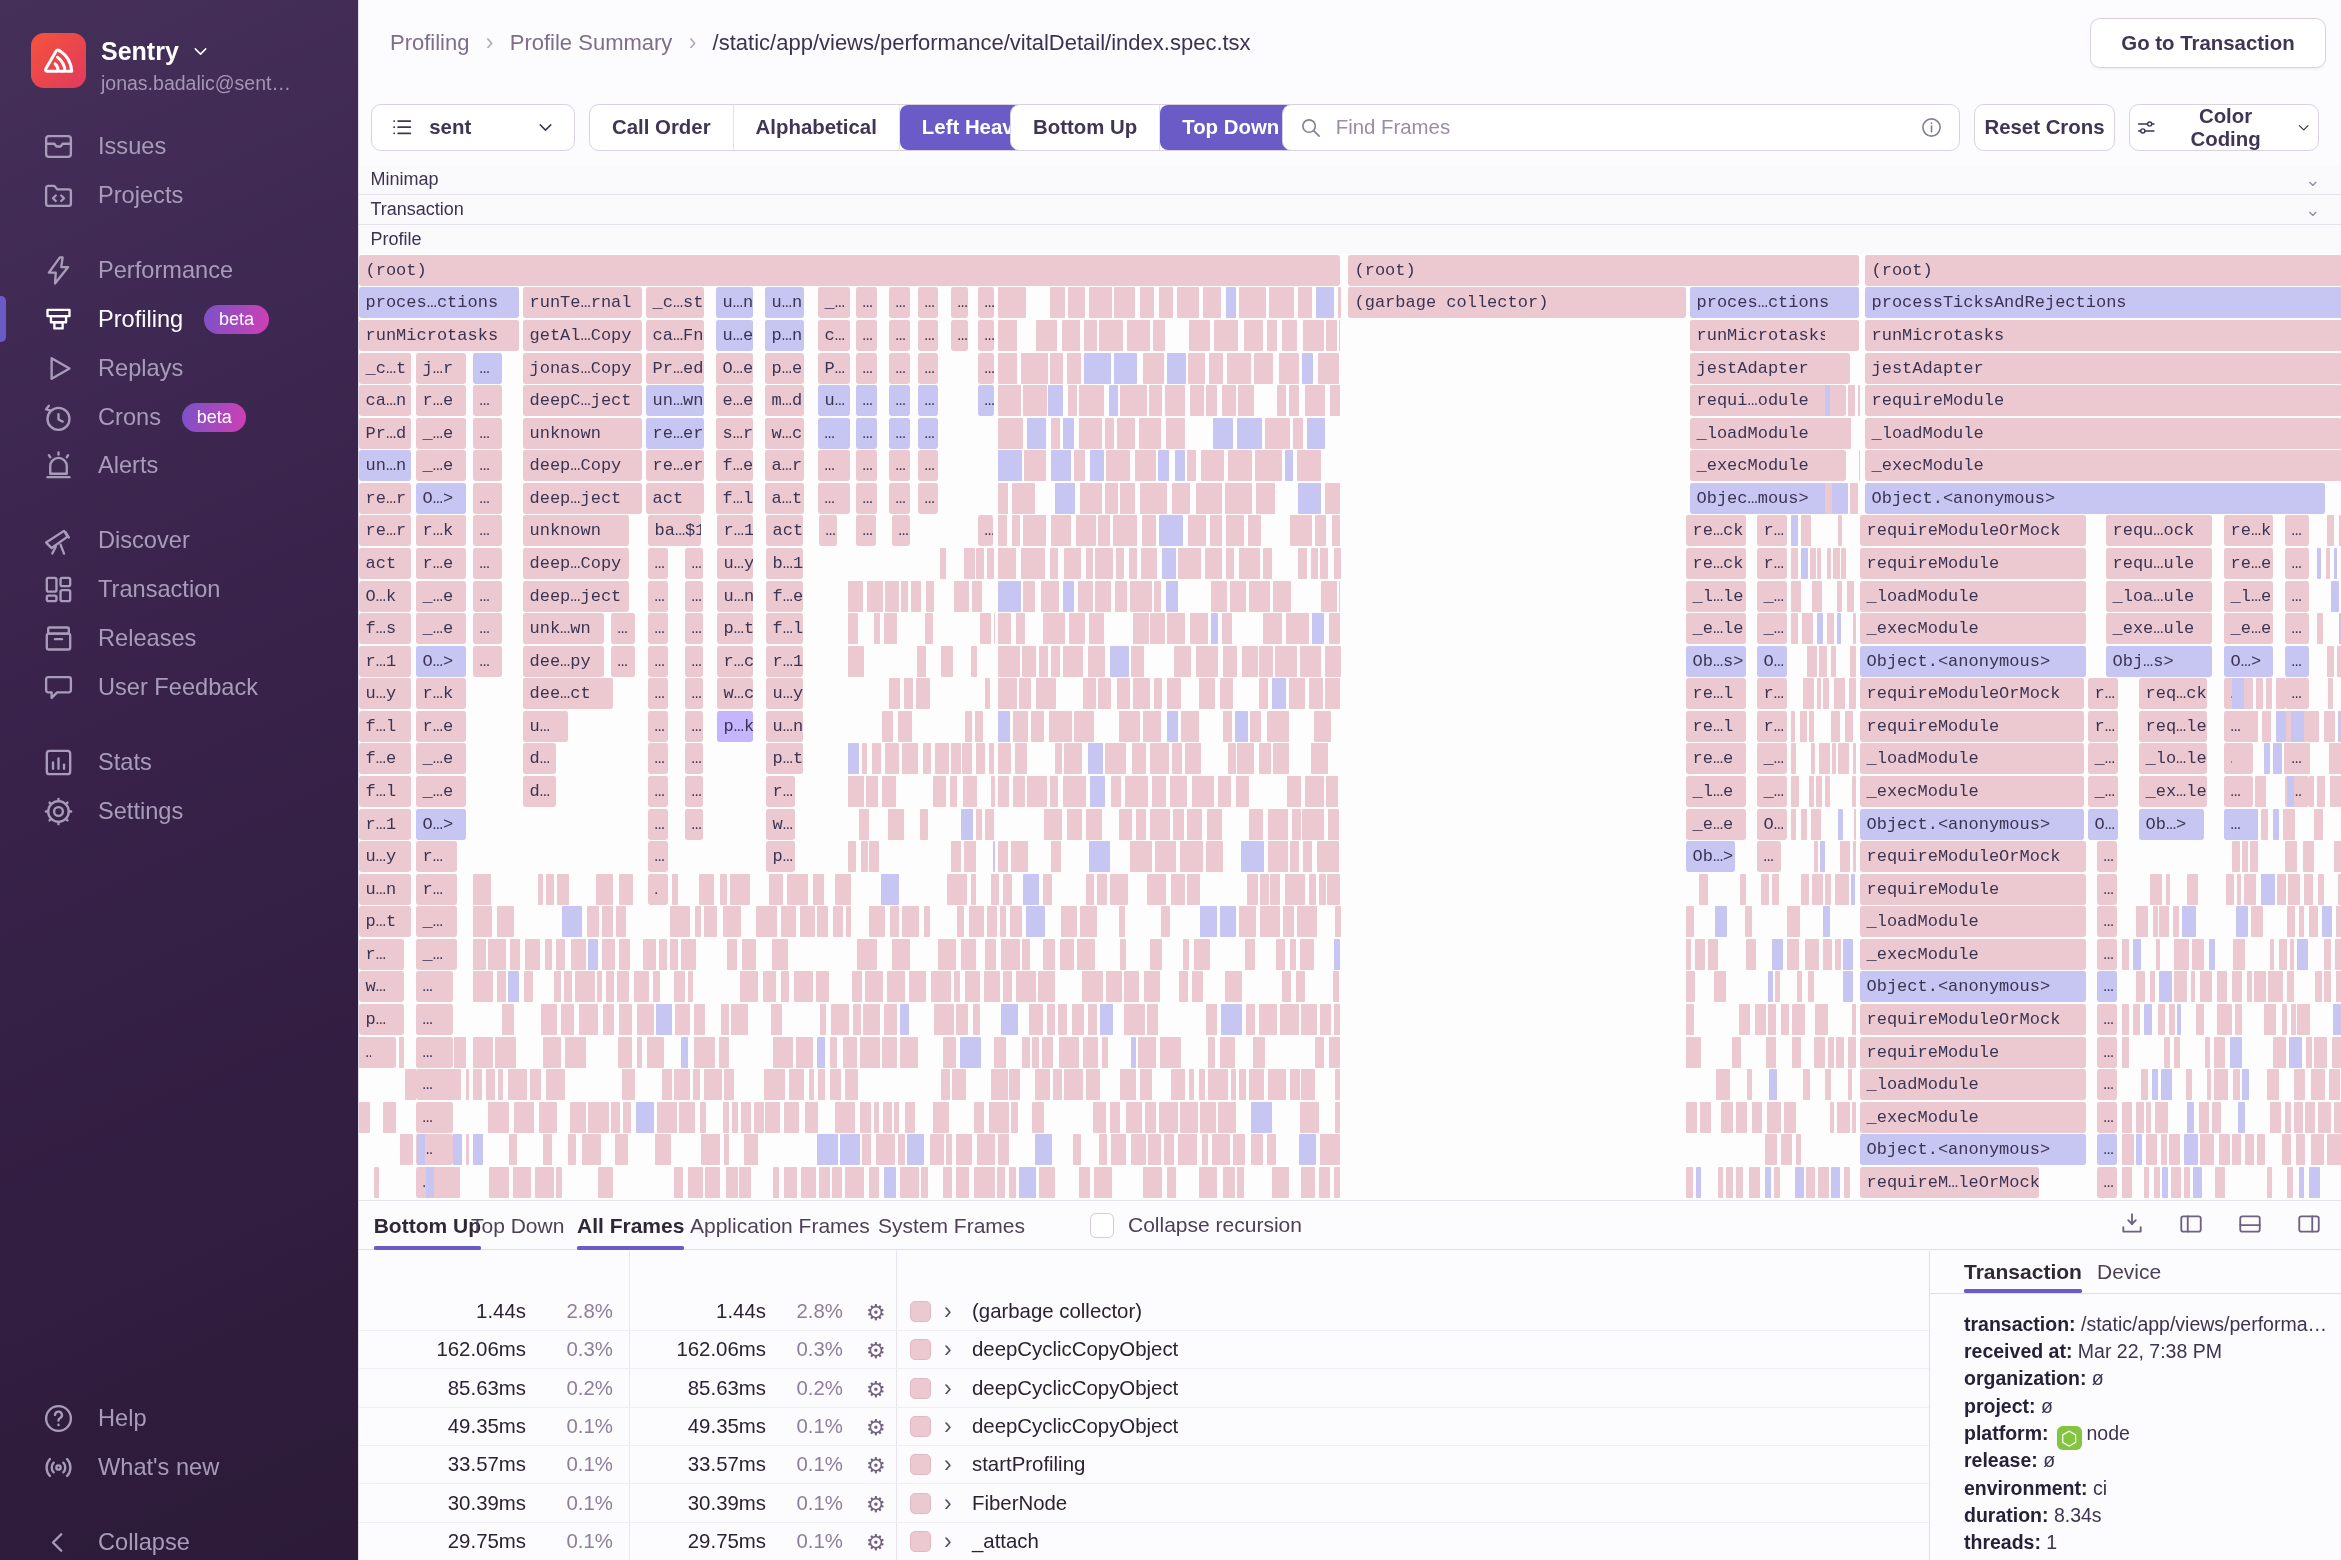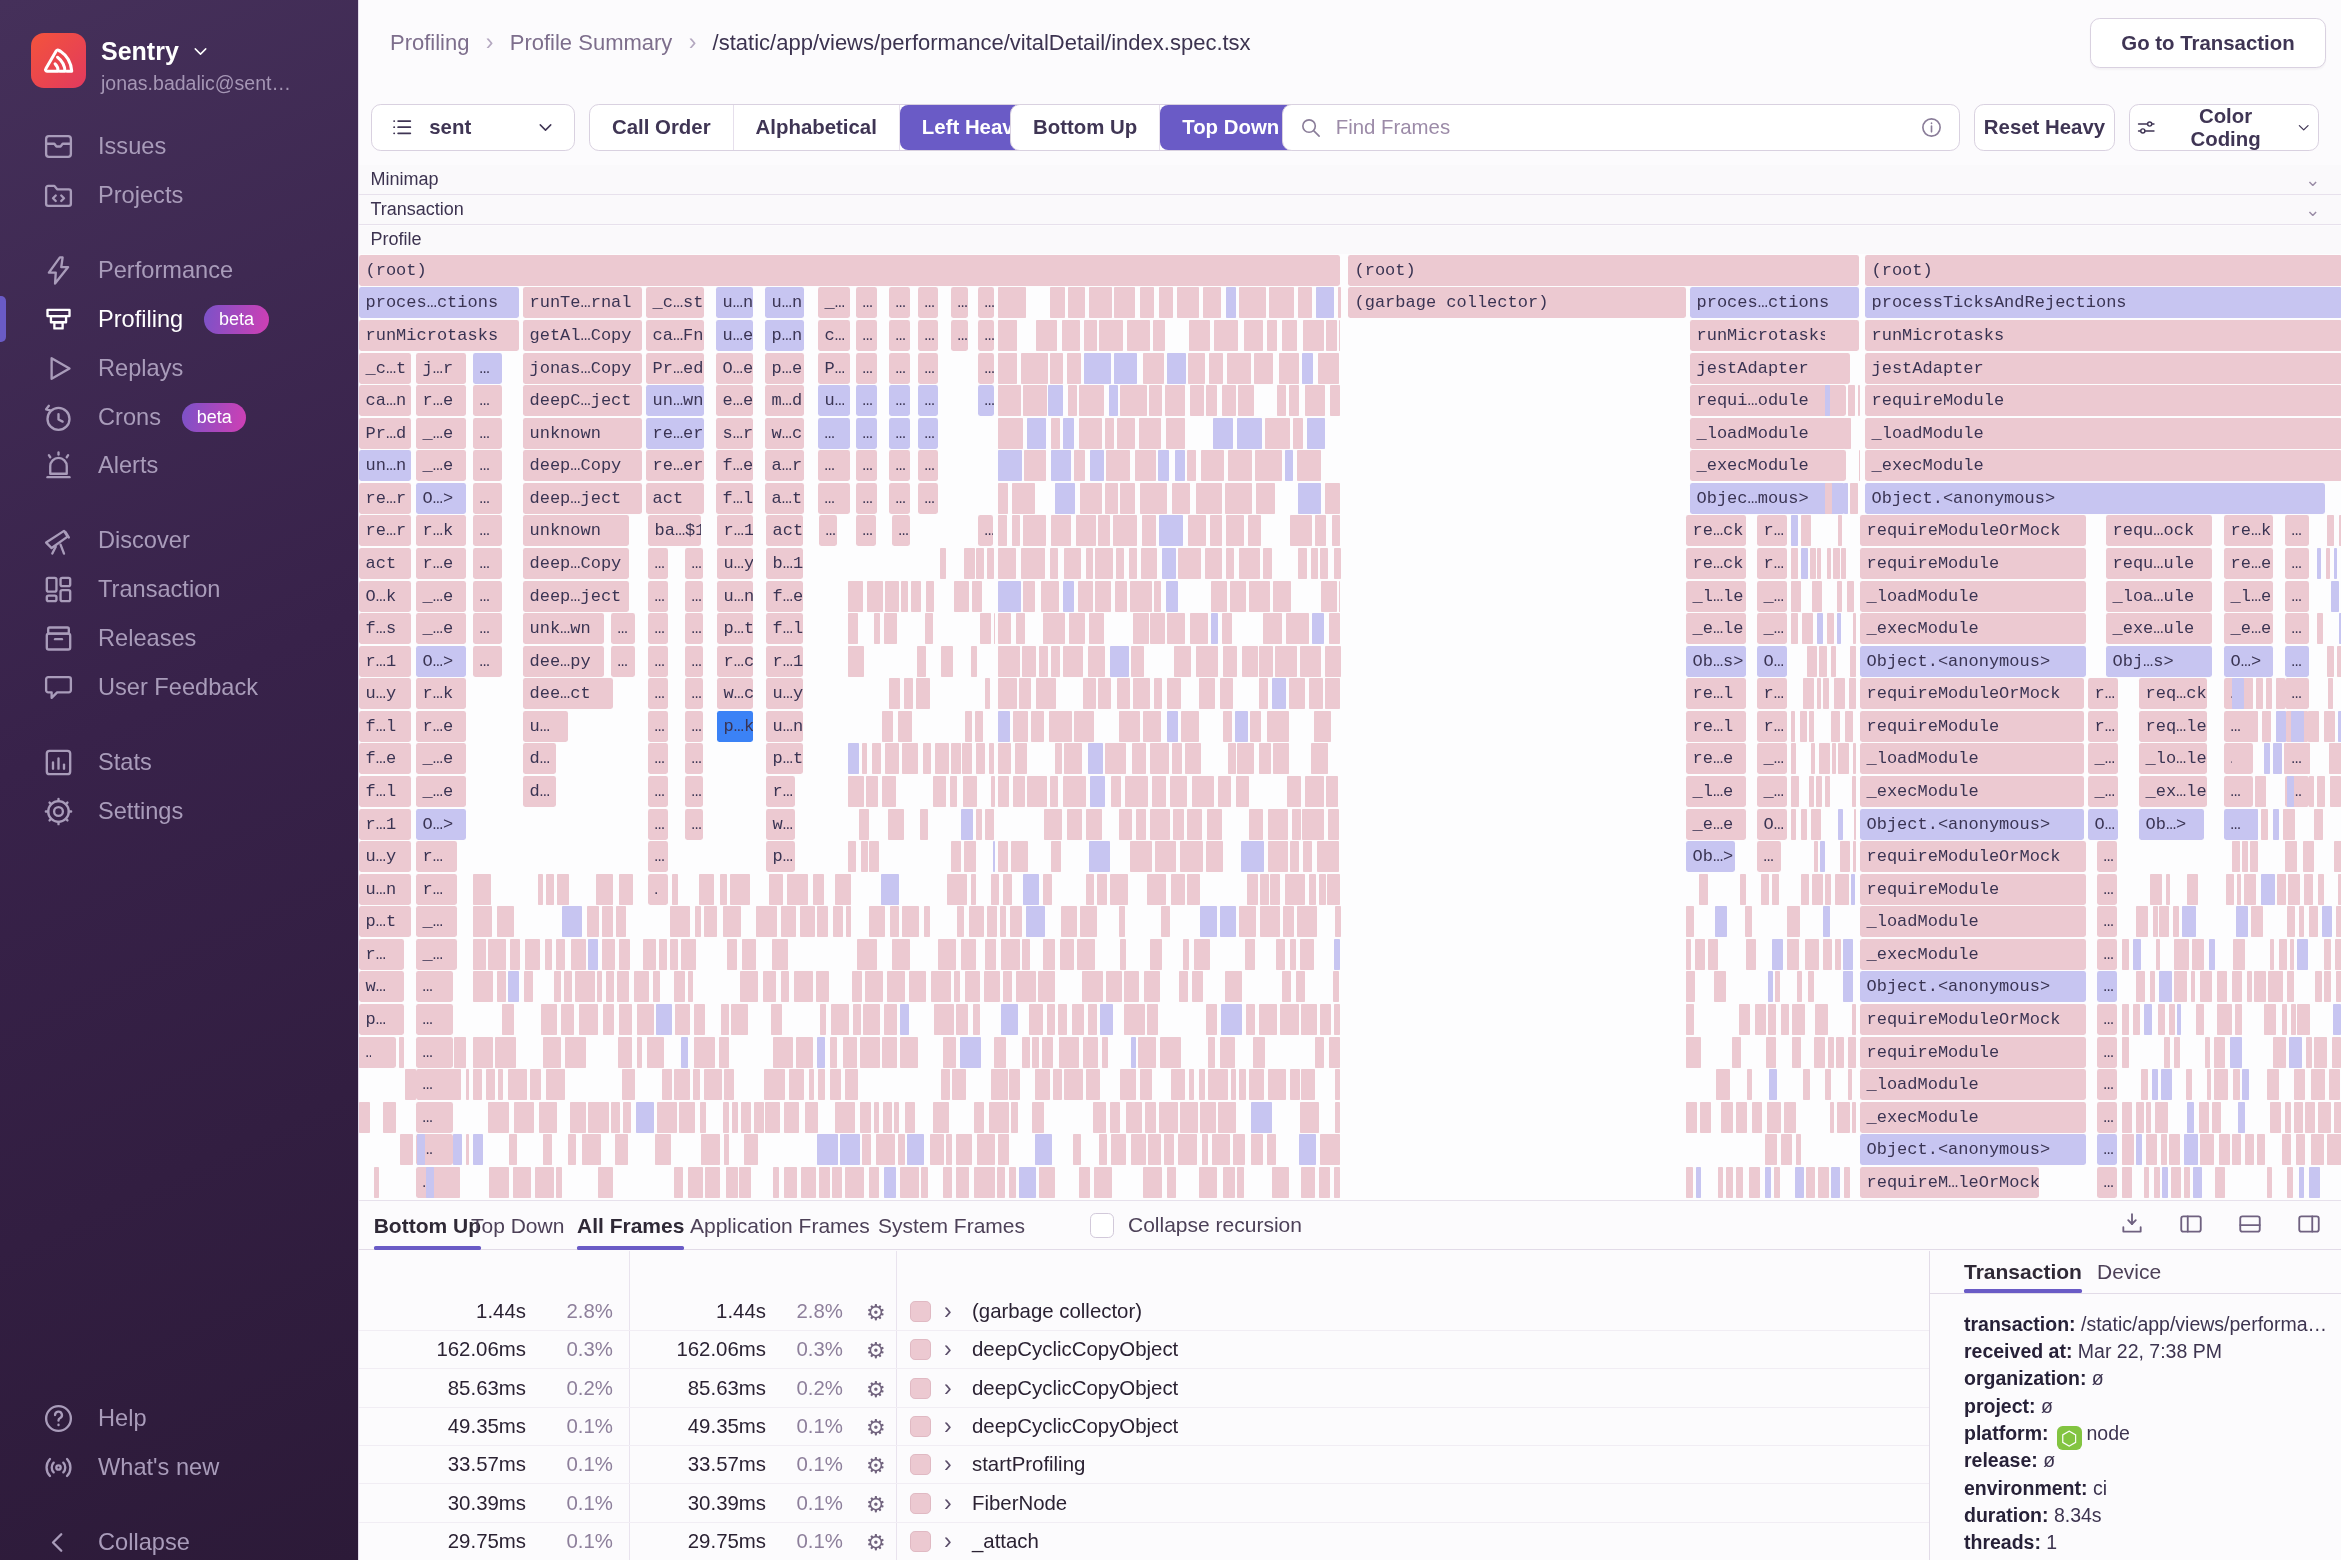--- a/index.html
+++ b/index.html
@@ -307,21 +307,21 @@
         <circle cx="10.5" cy="10.5" r="6.5"></circle>
           <line x1="15.5" y1="15.5" x2="21" y2="21"></line>
       </svg>
       <input type="text" placeholder="Find Frames" style="">
       <svg width="23" height="23" viewBox="0 0 24 24" class="lin" style="color:#8a7d99">
         <circle cx="12" cy="12" r="9"></circle>
           <line x1="12" y1="10.5" x2="12" y2="16.5"></line>
           <line x1="12" y1="7.5" x2="12" y2="7.7"></line>
       </svg>
     </div>
-    <button class="btn toolbar-el" style="left:1615px;width:141px">Reset Heavy</button>
+    <button class="btn toolbar-el" style="left:1615px;width:141px">Reset Crons</button>
     <button class="btn toolbar-el" style="left:1770px;width:190px;gap:11.4px">
       <svg width="23" height="23" viewBox="0 0 24 24" class="lin">
         <line x1="3" y1="8" x2="13" y2="8"></line>
           <circle cx="16" cy="8" r="2.4"></circle>
           <line x1="19" y1="8" x2="21" y2="8"></line>
         <line x1="3" y1="16" x2="5" y2="16"></line>
           <circle cx="8" cy="16" r="2.4"></circle>
           <line x1="11" y1="16" x2="21" y2="16"></line>
       </svg>
       <span>Color Coding</span>
@@ -527,21 +527,21 @@
         <div class="fc" style="left: 1501px; top: 424px; width: 224px; background: rgb(236, 201, 209);">requireModuleOrMock</div>
         <div class="fc" style="left: 1729px; top: 424px; width: 30px; background: rgb(236, 201, 209);">r…</div>
         <div class="fc" style="left: 1780px; top: 424px; width: 68px; background: rgb(236, 201, 209);">req…ck</div>
         <div class="fc" style="left: 1865px; top: 424px; width: 28.5px; background: rgb(236, 201, 209);">…</div>
         <div class="fc" style="left: 1926px; top: 424px; width: 24.4px; background: rgb(236, 201, 209);">…</div>
         <div class="fc" style="left: 0px; top: 457px; width: 52px; background: rgb(236, 201, 209);">f…l</div>
         <div class="fc" style="left: 57px; top: 457px; width: 50px; background: rgb(236, 201, 209);">r…e</div>
         <div class="fc" style="left: 164px; top: 457px; width: 45px; background: rgb(236, 201, 209);">u…</div>
         <div class="fc" style="left: 289px; top: 457px; width: 20.4px; background: rgb(236, 201, 209);">…</div>
         <div class="fc" style="left: 326px; top: 457px; width: 18px; background: rgb(236, 201, 209);">…</div>
-        <div class="fc" style="left: 358px; top: 457px; width: 36px; background: #3b82f6;">p…k</div>
+        <div class="fc" style="left: 358px; top: 457px; width: 36px; background: #c4b5fd;">p…k</div>
         <div class="fc" style="left: 407px; top: 457px; width: 37px; background: rgb(236, 201, 209);">u…n</div>
         <div class="fc" style="left: 1327px; top: 457px; width: 60px; background: rgb(236, 201, 209);">re…l</div>
         <div class="fc" style="left: 1398px; top: 457px; width: 30px; background: rgb(236, 201, 209);">r…</div>
         <div class="fc" style="left: 1501px; top: 457px; width: 224px; background: rgb(236, 201, 209);">requireModule</div>
         <div class="fc" style="left: 1729px; top: 457px; width: 30px; background: rgb(236, 201, 209);">r…</div>
         <div class="fc" style="left: 1780px; top: 457px; width: 68px; background: rgb(236, 201, 209);">req…le</div>
         <div class="fc" style="left: 1865px; top: 457px; width: 28.5px; background: rgb(236, 201, 209);">…</div>
         <div class="fc" style="left: 1926px; top: 457px; width: 24.4px; background: rgb(236, 201, 209);">…</div>
         <div class="fc" style="left: 0px; top: 489px; width: 52px; background: rgb(236, 201, 209);">f…e</div>
         <div class="fc" style="left: 57px; top: 489px; width: 50px; background: rgb(236, 201, 209);">_…e</div>

